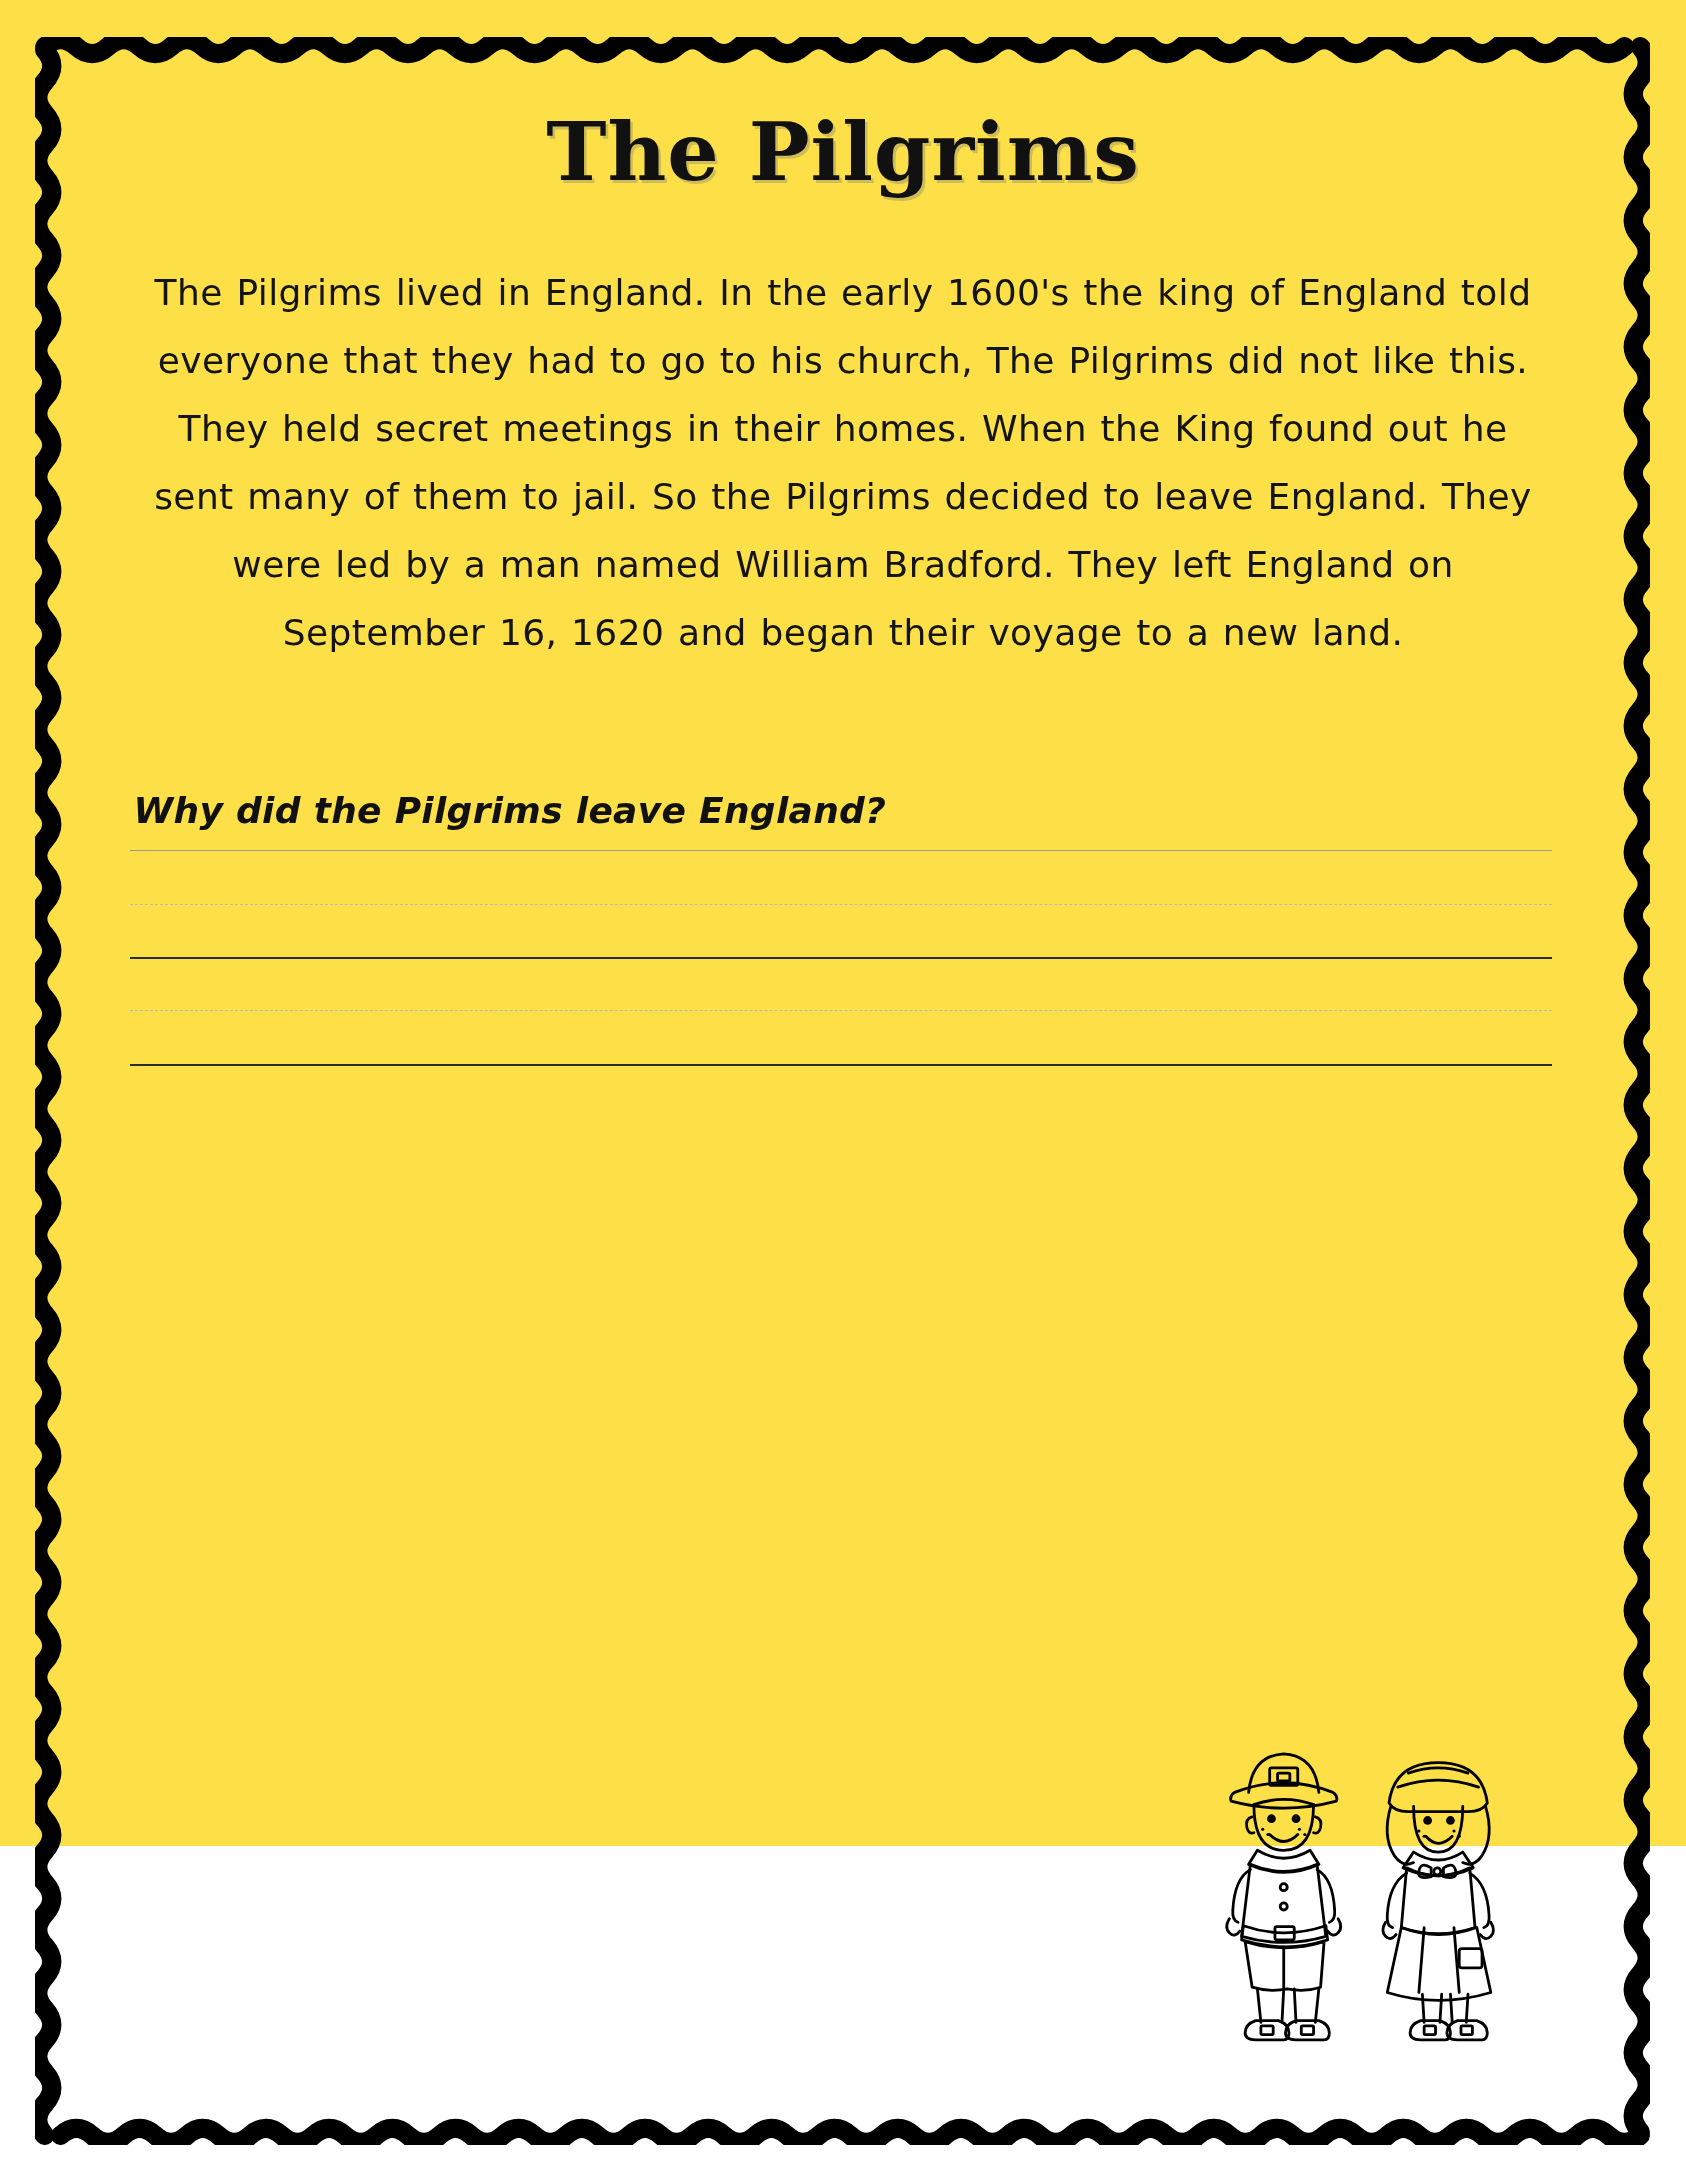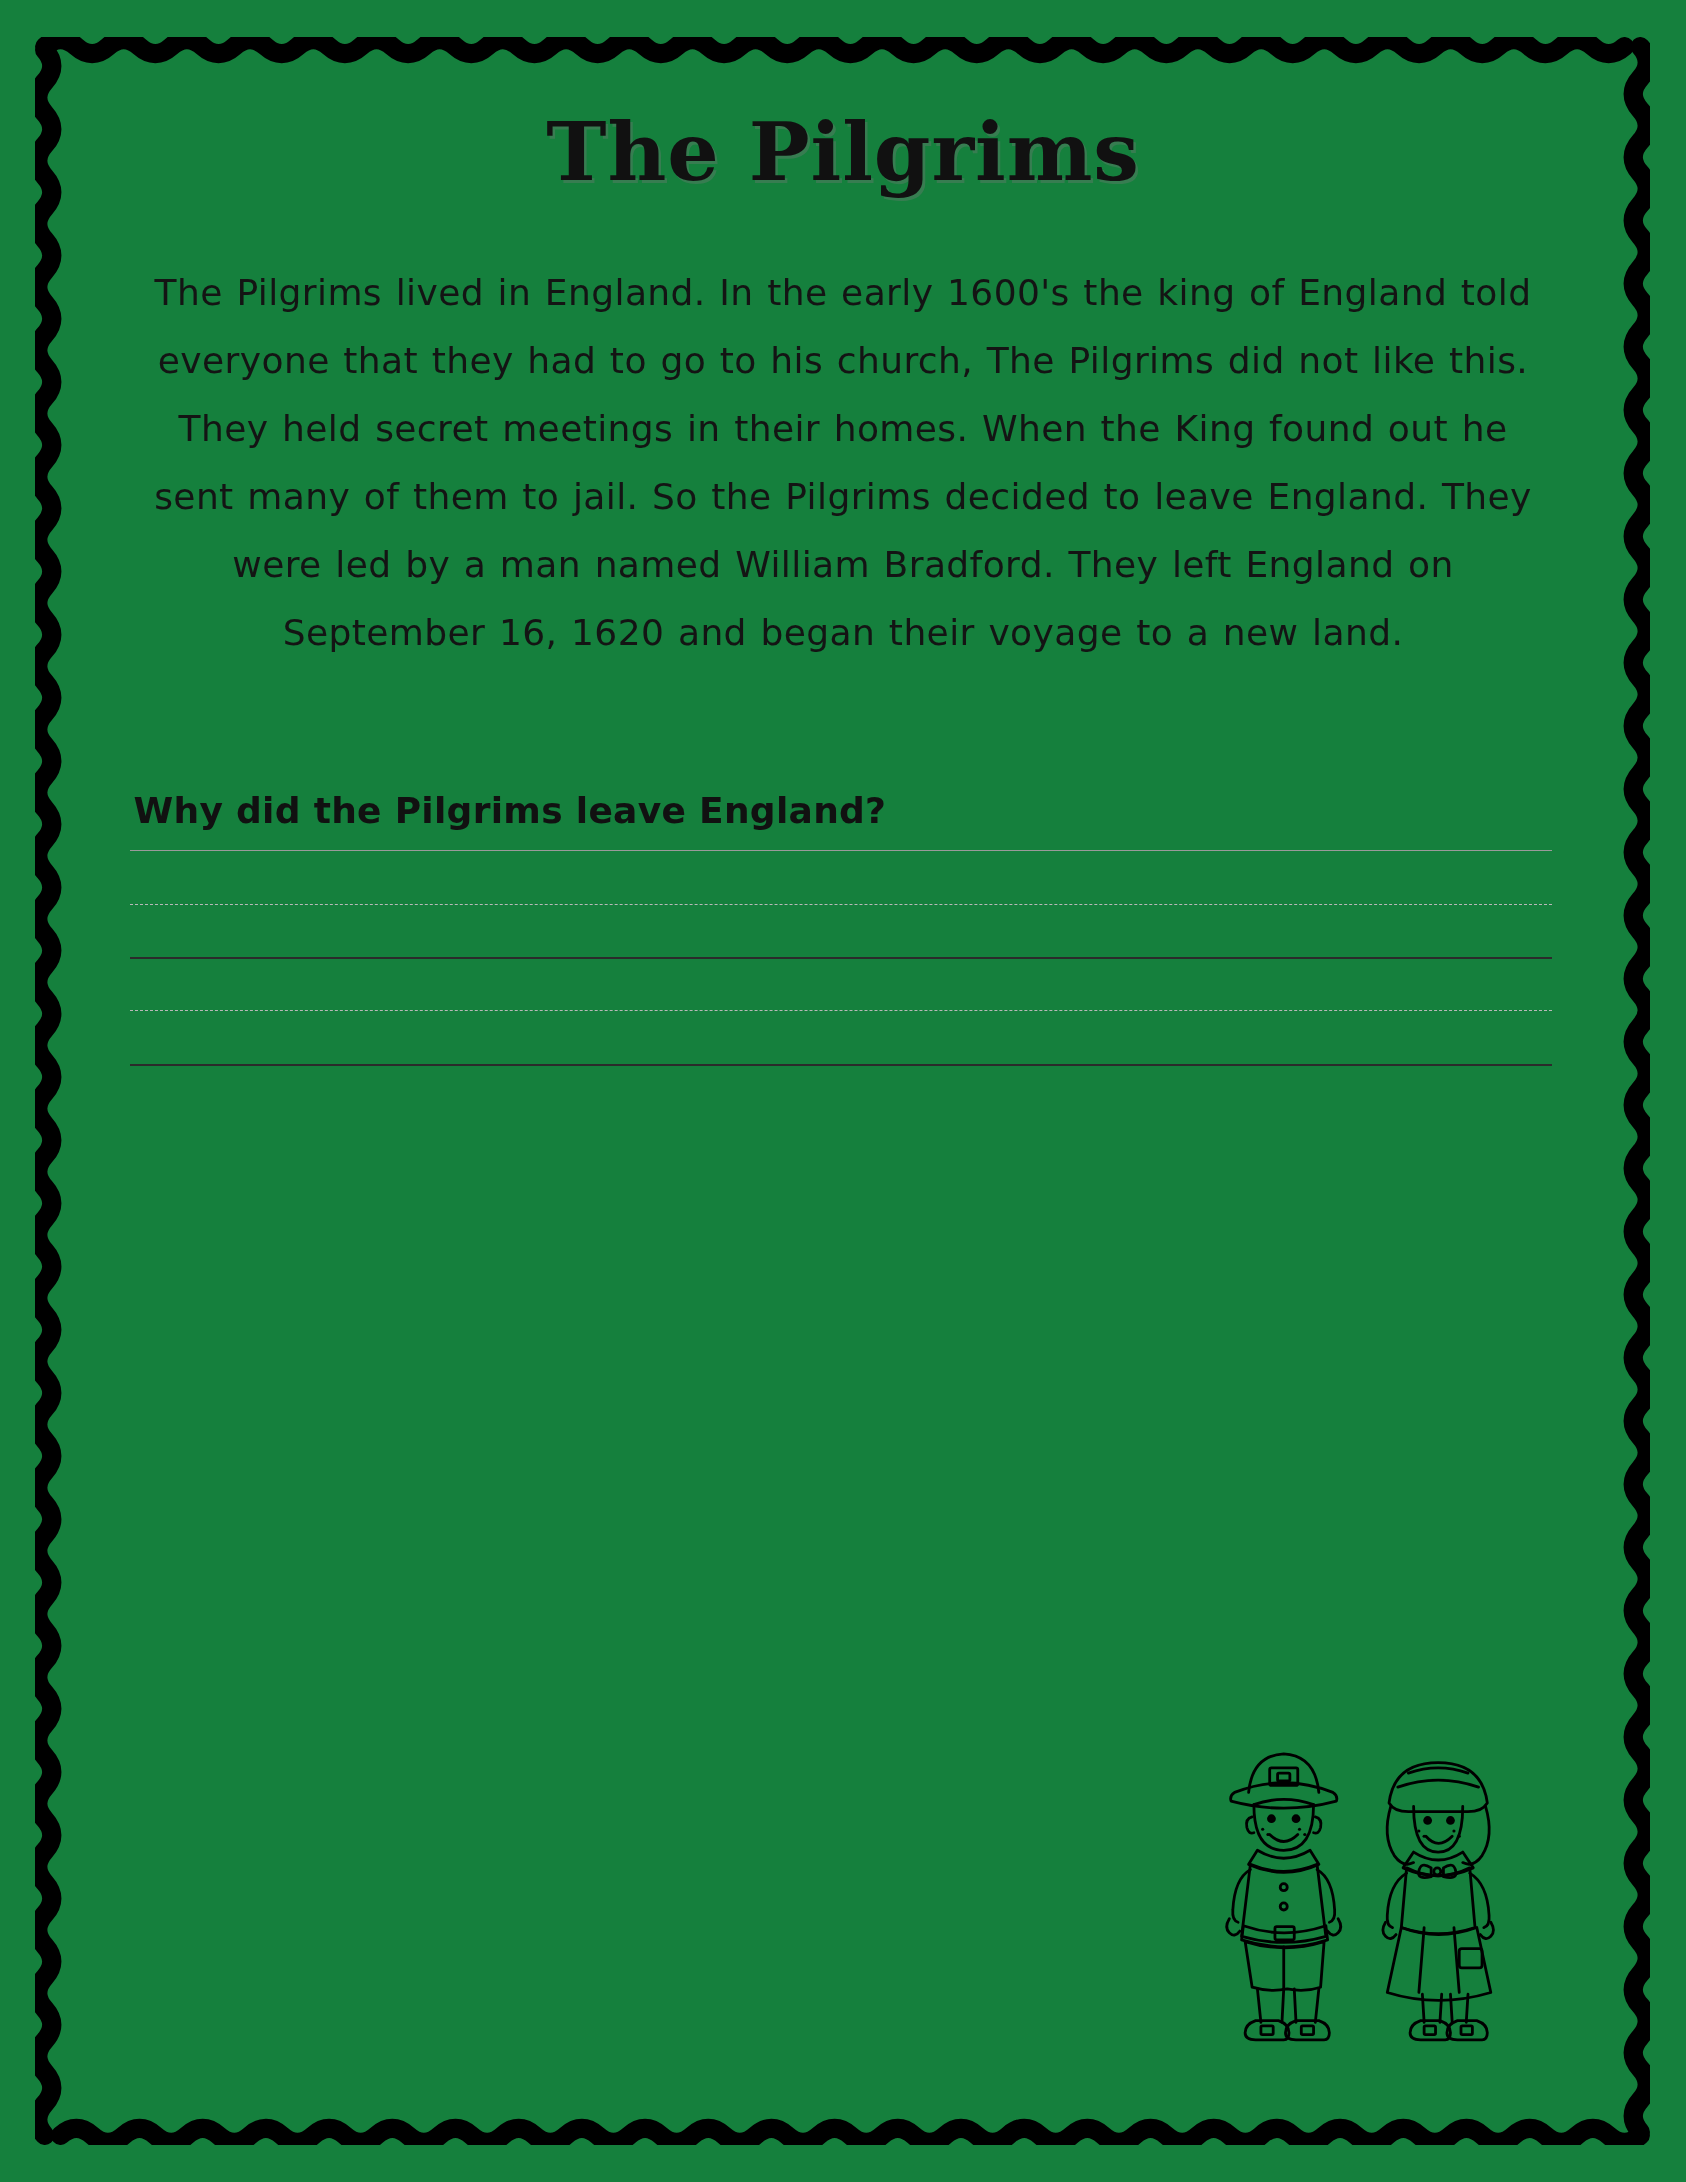--- a/index.html
+++ b/index.html
@@ -13,22 +13,22 @@
     font-family: "DejaVu Sans", sans-serif;
     position: relative;
     overflow: hidden;
   }
 
   .page {
     position: absolute;
     left: 0;
     top: 0;
     width: 1686px;
-    height: 2182px;
-    background: #15803d;
+    height: 1846px;
+    background: #fde047;
   }
 
   
   .border-frame {
     position: absolute;
     left: 35px;
     top: 37px;
     width: 1615px;
     height: 2108px;
     pointer-events: none;
@@ -69,20 +69,21 @@
     word-spacing: 1.8px;
   }
 
   .question {
     margin: 123px 10.5px 0 10.5px;
     font-family: "DejaVu Sans", sans-serif;
     font-size: 36px;
     font-weight: bold;
     color: #111111;
     letter-spacing: 0.3px;
+    font-style: italic;
   }
 
   
   .answer-lines {
     margin: 19.3px 7px 0 7px;
     width: 1422px;
   }
   .line-group {
     position: relative;
     height: 107px;

